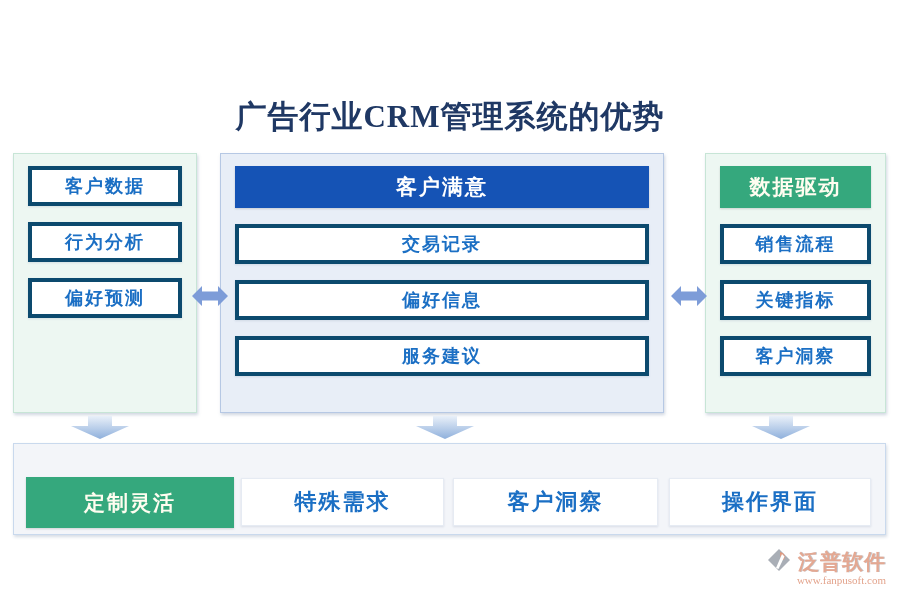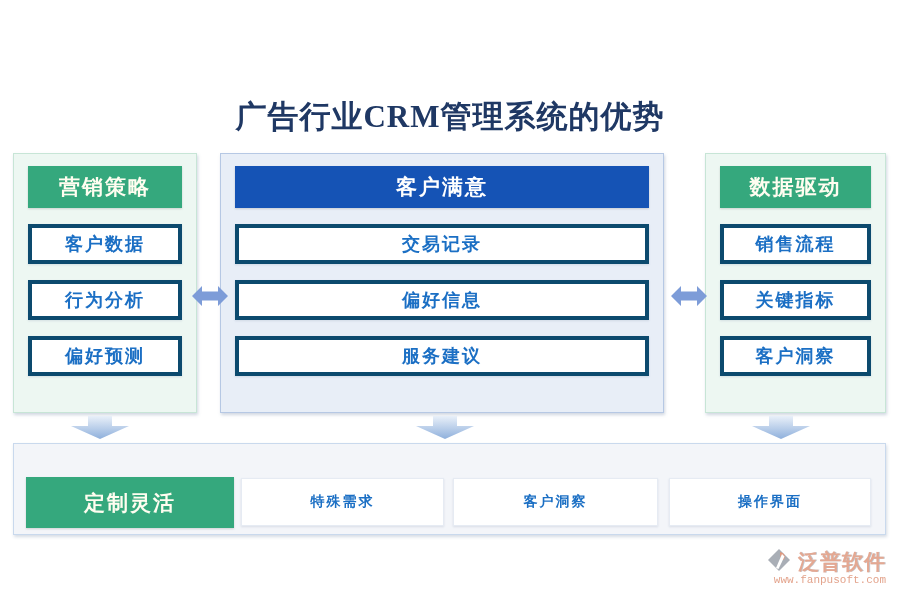--- a/index.html
+++ b/index.html
@@ -42,43 +42,42 @@
   .v-arrow.v3 { left:752px; }
 
   .bottom-bar { position:absolute; left:13px; top:443px; width:873px; height:92px;
     background:var(--bottom-bg,#f3f5f9); border:1px solid var(--bottom-border,#c9d9ed);
     box-shadow:1px 2px 3px rgba(120,140,170,.3); }
   .bb-item { position:absolute; display:flex; align-items:center; justify-content:center;
     font-weight:bold; letter-spacing:2px; }
   .bb-green { left:12px; top:33px; width:208px; height:51px;
     background:var(--green,#35a87d); color:var(--header-text,#fffdf0);
     font-size:21px; box-shadow:0 1px 2px rgba(0,0,0,.15); }
-  .bb-white { top:34px; height:48px; background:#ffffff; font-size:14px;
+  .bb-white { top:34px; height:48px; background:#ffffff; font-size:22px;
     color:var(--item-text,#1b6fc4); border:1px solid #e6ebf3;
     box-shadow:0 1px 2px rgba(140,155,180,.25); }
   .bb-w1 { left:227px; width:203px; }
   .bb-w2 { left:439px; width:205px; }
   .bb-w3 { left:655px; width:202px;text-align:right; }
 
   .watermark { position:absolute; right:14px; top:548px; width:160px; text-align:right; }
   .wm-top { display:flex; justify-content:flex-end; gap:7px; }
   .wm-brand { font-size:21px; font-weight:bold; color:var(--brand-salmon,#e0997f);
     opacity:.85; text-shadow:1px 0 0 #b9bec6; letter-spacing:1px; }
   .wm-url { font-size:11px; color:var(--brand-salmon,#e0997f); opacity:.9;
-    font-family:Liberation Mono, monospace; margin-top:-2px; }
+    font-family:Liberation Serif, serif; margin-top:-2px; }
 </style>
 </head>
 <body>
 
 <div class="stage">
 
   <div class="title">广告行业CRM管理系统的优势</div>
 
   <div class="panel green panel-left">
-    <div class="hdr green-hdr">营销策略</div>
     <div class="item">客户数据</div>
     <div class="item">行为分析</div>
     <div class="item">偏好预测</div>
   </div>
 
   <div class="panel blue panel-mid">
     <div class="hdr blue-hdr">客户满意</div>
     <div class="item">交易记录</div>
     <div class="item">偏好信息</div>
     <div class="item">服务建议</div>

